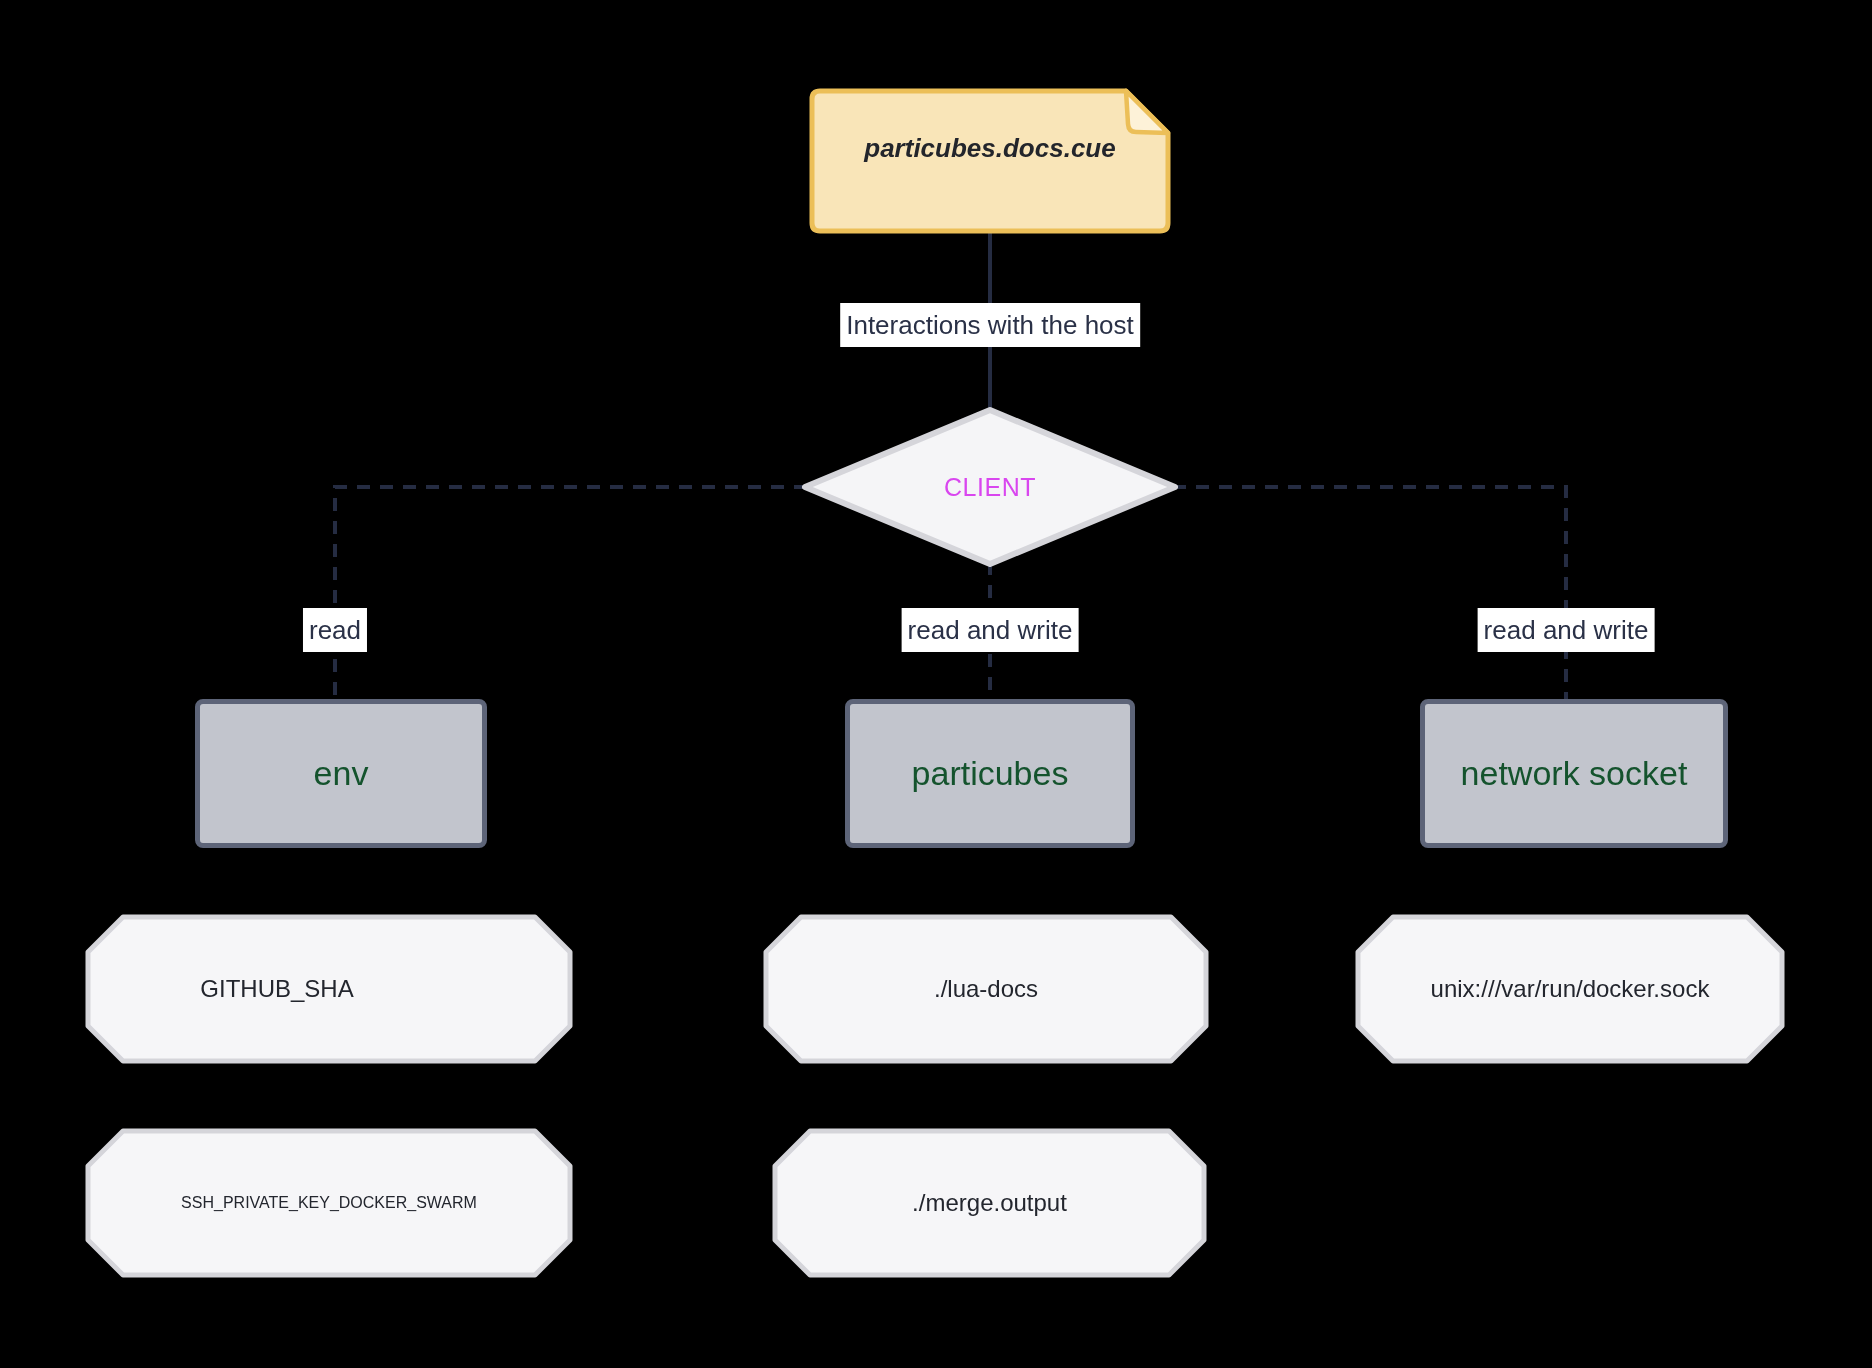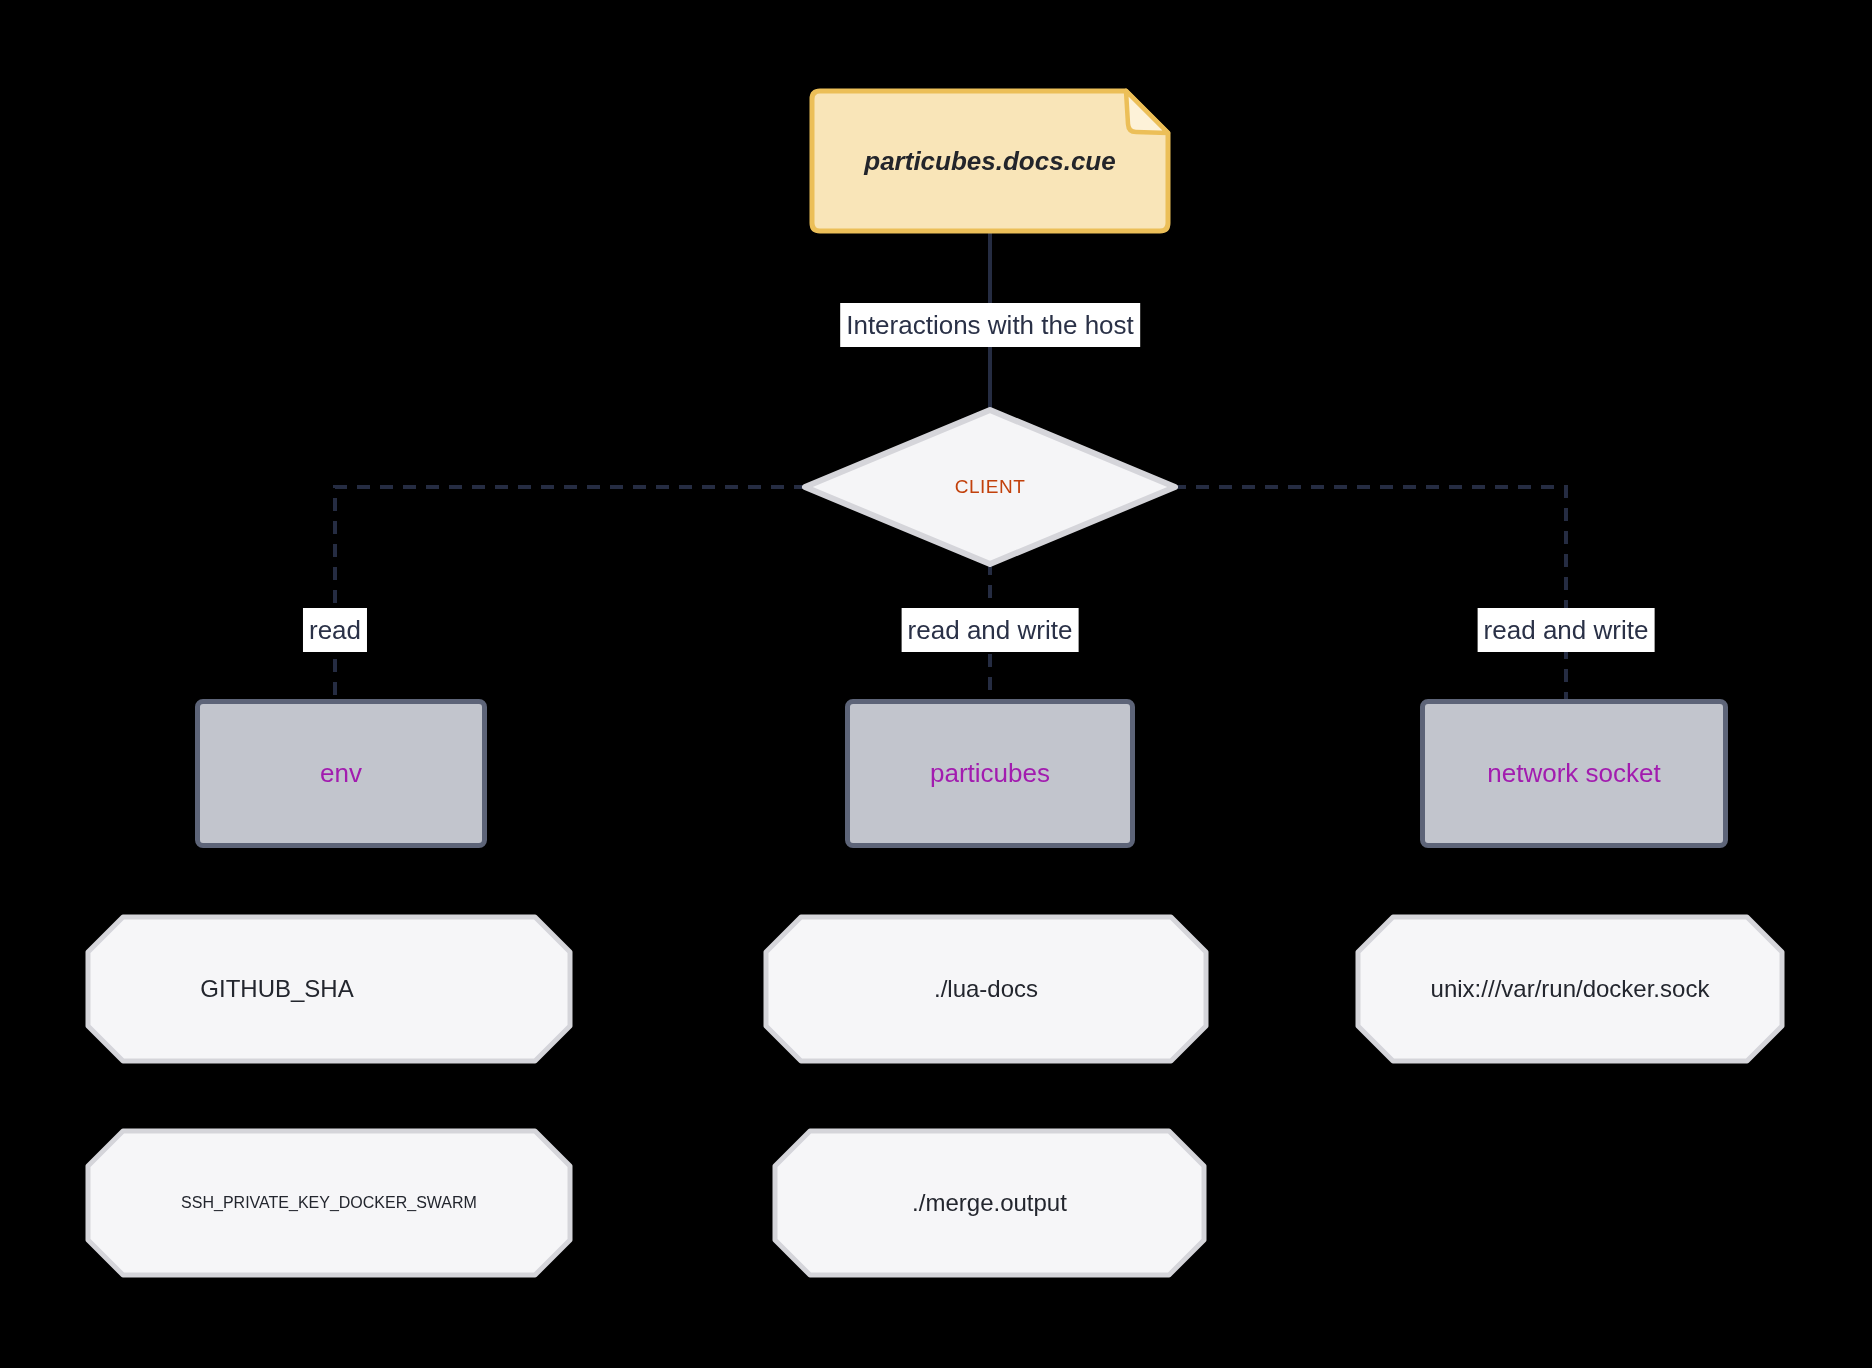--- a/index.html
+++ b/index.html
@@ -7,52 +7,52 @@
     position:relative;width:1872px;height:1368px;background:#000000;
     font-family:"Liberation Sans", sans-serif;overflow:hidden;
   }
   svg.edges{position:absolute;left:0;top:0;z-index:1;}
   svg.shape{position:absolute;z-index:2;display:block;}
   .overlay-label{
     position:absolute;z-index:3;display:flex;align-items:center;justify-content:center;
     text-align:center;color:#202430;font-size:24px;white-space:nowrap;pointer-events:none;
   }
   .note-label{font-weight:bold;font-style:italic;font-size:26px;color:#23252b;}
-  .client-label{font-size:19px;color:#c2410c;letter-spacing:0.5px;}
+  .client-label{font-size:25px;color:#d946ef;letter-spacing:0.5px;}
   .edge-label{
     position:absolute;transform:translate(-50%,-50%);z-index:4;
     background:#ffffff;color:#2a3147;font-size:26px;line-height:1;
     padding:9px 6px;white-space:nowrap;
   }
   .resource-box{
     position:absolute;z-index:2;box-sizing:border-box;
     background:#c2c5cd;border:5px solid #5d6478;border-radius:8px;
     display:flex;align-items:center;justify-content:center;
-    font-size:26px;color:#a21caf;
+    font-size:34px;color:#14532d;
   }
   .oct-label{font-size:24px;color:#23262e;}
   .oct-label.small{font-size:16px;}
 </style>
 </head>
 <body>
 
 <div class="canvas">
 
   <svg class="edges" width="1872" height="1368">
     <path d="M 990 233 L 990 412" fill="none" stroke="#252c42" stroke-width="4"></path>
     <path d="M 807 487 L 335 487 L 335 699" fill="none" stroke="#252c42" stroke-width="4" stroke-dasharray="13 10"></path>
     <path d="M 990 562 L 990 699" fill="none" stroke="#252c42" stroke-width="4" stroke-dasharray="13 10"></path>
     <path d="M 1173 487 L 1566 487 L 1566 699" fill="none" stroke="#252c42" stroke-width="4" stroke-dasharray="13 10"></path>
   </svg>
 
   <svg class="shape" style="left:806px;top:85px;" width="368" height="152" viewBox="0 0 368 152">
     <path d="M 14 6 H 320 L 362 48 V 138 Q 362 146 354 146 H 14 Q 6 146 6 138 V 14 Q 6 6 14 6 Z" fill="#f9e5b8" stroke="#ecbf58" stroke-width="5" stroke-linejoin="round"></path>
     <path d="M 320 6 L 322 39 Q 322.5 47 330 47 L 362 48 Z" fill="#fdf2d8" stroke="#ecbf58" stroke-width="4.5" stroke-linejoin="round"></path>
   </svg>
-  <div class="overlay-label note-label" style="left:806px;top:85px;width:368px;height:152px;">particubes.docs.cue</div>
+  <div class="overlay-label note-label" style="left:806px;top:72px;width:368px;height:152px;">particubes.docs.cue</div>
 
   <div class="edge-label" style="left:990px;top:325px;">Interactions with the host</div>
 
   <svg class="shape" style="left:800px;top:405px;" width="380" height="164" viewBox="0 0 380 164">
     <polygon points="190,5 375,82 190,159 5,82" fill="#f5f5f7" stroke="#d5d5da" stroke-width="6" stroke-linejoin="round"></polygon>
   </svg>
   <div class="overlay-label client-label" style="left:800px;top:405px;width:380px;height:164px;">CLIENT</div>
 
   <div class="edge-label" style="left:335px;top:630px;">read</div>
   <div class="edge-label" style="left:990px;top:630px;">read and write</div>

